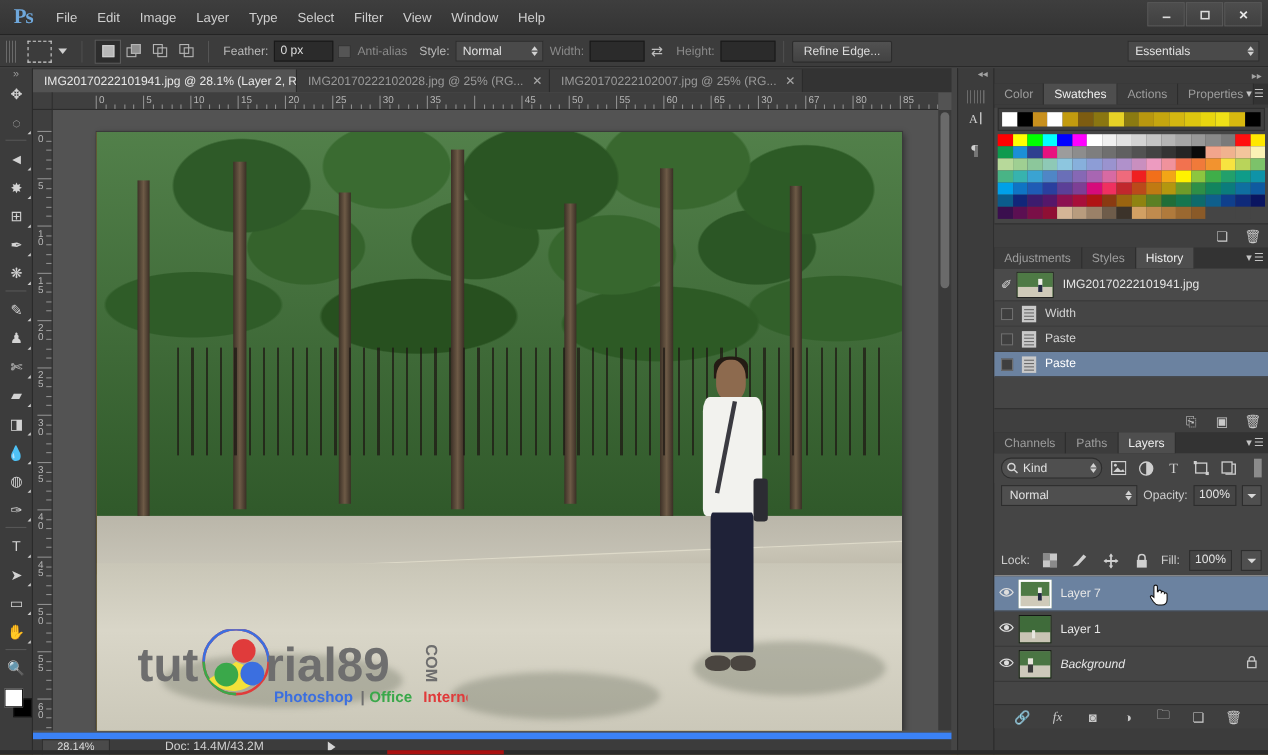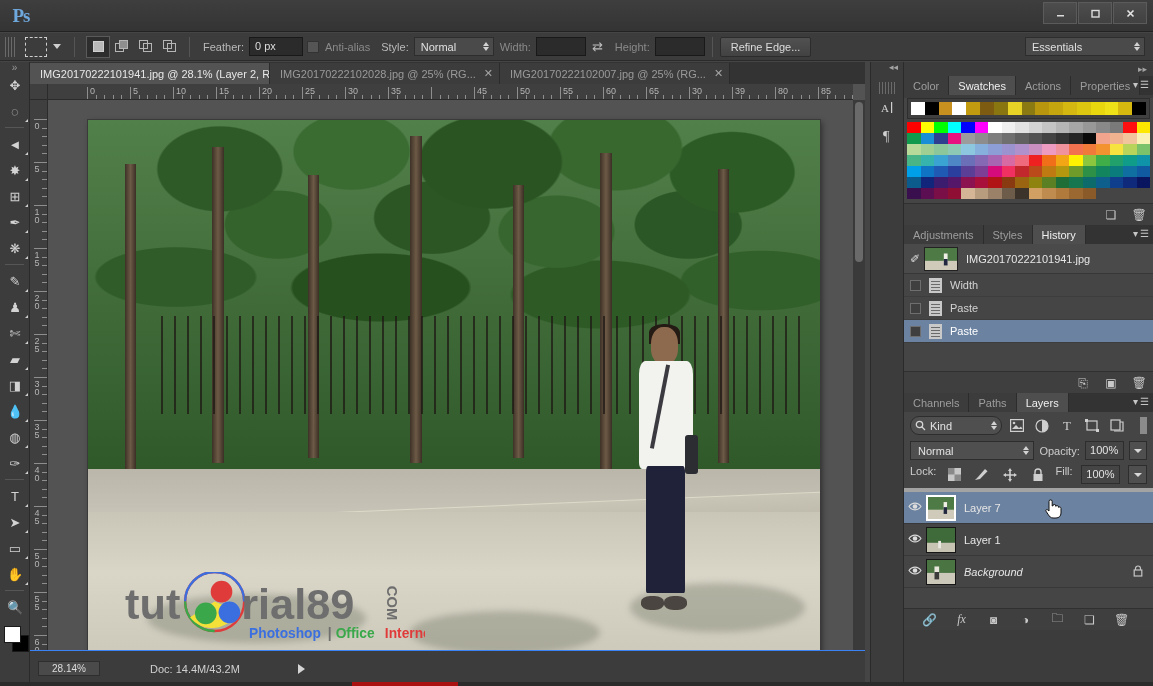--- a/index.html
+++ b/index.html
@@ -125,22 +125,22 @@
   .p-head{position:absolute;left:24%;top:0;width:46%;height:13%;background:#8d6a4e;border-radius:45% 45% 40% 40%;}
   .p-hair{position:absolute;left:20%;top:-1%;width:54%;height:7%;background:#241b14;border-radius:45% 45% 0 0;}
   .p-shirt{position:absolute;left:4%;top:12%;width:92%;height:38%;background:#f2f2ee;border-radius:12% 12% 6% 6%;}
   .p-strap{position:absolute;left:36%;top:13%;width:6%;height:30%;background:#3a3a40;transform:rotate(11deg);}
   .p-bag{position:absolute;right:-4%;top:38%;width:22%;height:14%;background:#2c2c33;border-radius:3px;}
   .p-pants{position:absolute;left:16%;top:49%;width:66%;height:45%;background:#1f2238;border-radius:5% 5% 3% 3%;}
   .p-foot{position:absolute;bottom:0;width:40%;height:5%;background:#4a4540;border-radius:40%;}
   .watermark{position:absolute;left:4%;bottom:4%;width:42%;height:13%;}
 
   
-  .statusbar{position:absolute;left:0;bottom:0;width:100%;height:36px;background:#3c3c3c;
-     border-top:1px solid #3b82f6;display:flex;align-items:center;}
+  .statusbar{position:absolute;left:0;bottom:0;width:100%;height:20px;background:#3c3c3c;
+     border-top:6px solid #3b82f6;display:flex;align-items:center;}
   .zoomfield{width:62px;height:15px;background:#4a4a4a;border:1px solid #2e2e2e;margin-left:8px;
      color:#ddd;font-size:10px;text-align:center;line-height:13px;}
   .docinfo{margin-left:50px;color:#d0d0d0;font-size:11px;}
   .docarrow{margin-left:58px;width:0;height:0;border-top:5px solid transparent;border-bottom:5px solid transparent;border-left:7px solid #d5d5d5;}
   .scroll-v{position:absolute;right:0;top:16px;width:12px;bottom:22px;background:#3a3a3a;}
   .scroll-v .thumb{position:absolute;left:2px;top:2px;width:8px;height:160px;background:#6a6a6a;border-radius:4px;}
 
   
   .ministrip{position:absolute;left:870px;top:62px;width:33px;height:624px;background:#3c3c3c;border-left:1px solid #2a2a2a;}
   .ms-grip{height:12px;background:repeating-linear-gradient(to right,#6b6b6b 0 1px,transparent 1px 3px);
@@ -175,40 +175,52 @@
   
   .lyr-filter{display:flex;align-items:center;gap:5px;padding:4px 6px;background:#454545;}
   .kindsel{width:92px;height:19px;background:#4f4f4f;border:1px solid #2d2d2d;display:flex;align-items:center;
       padding:0 4px;color:#e2e2e2;font-size:11px;border-radius:9px;}
   .fico{width:20px;height:19px;display:flex;align-items:center;justify-content:center;color:#cfcfcf;font-size:12px;}
   .blendrow{display:flex;align-items:center;gap:5px;padding:2px 6px 3px;}
   .blendsel{width:128px;height:19px;background:#4f4f4f;border:1px solid #2d2d2d;display:flex;align-items:center;
       padding:0 4px 0 7px;color:#e2e2e2;font-size:11px;}
   .opval{width:40px;height:19px;background:#454545;border:1px solid #2d2d2d;color:#e4e4e4;font-size:11px;text-align:center;line-height:17px;}
   .opbtn{width:19px;height:19px;background:#4f4f4f;border:1px solid #2d2d2d;display:flex;align-items:center;justify-content:center;}
-  .lockrow{display:flex;gap:8px;padding:2px 6px 4px;border-bottom:4px solid #a3a3a3;}
+  .lockrow{display:flex;align-items:center;gap:8px;padding:2px 6px 4px;border-bottom:1px solid #a3a3a3;margin-top:35px;}
   .lyr-row{display:flex;align-items:center;height:32px;border-bottom:1px solid #383838;position:relative;}
   .lyr-row.sel{background:#6b82a0;}
   .eye{width:22px;text-align:center;color:#d8d8d8;font-size:11px;}
   .lthumb{width:30px;height:26px;border:1px solid #161616;margin-right:8px;overflow:hidden;position:relative;background:#6f8a63;}
   .lyr-row.sel .lthumb{border:2px solid #fff;}
   .lname{font-size:11px;color:#e6e6e6;}
   .lname.it{font-style:italic;}
   .locki{position:absolute;right:10px;color:#c5c5c5;font-size:11px;}
   .cursor-hand{position:absolute;left:140px;top:5px;width:18px;height:22px;}
   .bottombar{position:absolute;left:0;bottom:0;width:1153px;height:4px;background:#2b2b2b;}
   .redbar{position:absolute;left:352px;bottom:0;width:106px;height:4px;background:#a11;}
 </style>
 </head>
 <body>
 
 <div class="app">
 
   <div class="titlebar">
     <div class="ps-logo">Ps</div>
+    <div class="menubar" id="menubar">
+        <div class="menu-item">File</div>
+        <div class="menu-item">Edit</div>
+        <div class="menu-item">Image</div>
+        <div class="menu-item">Layer</div>
+        <div class="menu-item">Type</div>
+        <div class="menu-item">Select</div>
+        <div class="menu-item">Filter</div>
+        <div class="menu-item">View</div>
+        <div class="menu-item">Window</div>
+        <div class="menu-item">Help</div>
+      </div>
     <div class="win-btns">
       <div class="win-btn">
         <svg width="11" height="11" viewBox="0 0 11 11">
             <rect x="2" y="7" width="7" height="1.5" fill="#dcdcdc"></rect>
           </svg>
       </div>
       <div class="win-btn">
         <svg width="11" height="11" viewBox="0 0 11 11">
             <rect x="2" y="2.5" width="7" height="6.5" fill="none" stroke="#dcdcdc" stroke-width="1.4"></rect>
           </svg>
@@ -471,21 +483,21 @@
         <span class="rtick" style="left: 615.2px; top: 11px; width: 1px; height: 4px;"></span>
         <span class="rtick" style="left: 623.8px; top: 11px; width: 1px; height: 4px;"></span>
         <span class="rtick" style="left: 632.4px; top: 11px; width: 1px; height: 4px;"></span>
         <span class="rtick" style="left: 641px; top: 3px; width: 1px; height: 12px;"></span>
         <span class="rnum" style="left: 644px; top: 2px;">30</span>
         <span class="rtick" style="left: 649.6px; top: 11px; width: 1px; height: 4px;"></span>
         <span class="rtick" style="left: 658.2px; top: 11px; width: 1px; height: 4px;"></span>
         <span class="rtick" style="left: 666.8px; top: 11px; width: 1px; height: 4px;"></span>
         <span class="rtick" style="left: 675.4px; top: 11px; width: 1px; height: 4px;"></span>
         <span class="rtick" style="left: 684px; top: 3px; width: 1px; height: 12px;"></span>
-        <span class="rnum" style="left: 687px; top: 2px;">39</span>
+        <span class="rnum" style="left: 687px; top: 2px;">67</span>
         <span class="rtick" style="left: 692.6px; top: 11px; width: 1px; height: 4px;"></span>
         <span class="rtick" style="left: 701.2px; top: 11px; width: 1px; height: 4px;"></span>
         <span class="rtick" style="left: 709.8px; top: 11px; width: 1px; height: 4px;"></span>
         <span class="rtick" style="left: 718.4px; top: 11px; width: 1px; height: 4px;"></span>
         <span class="rtick" style="left: 727px; top: 3px; width: 1px; height: 12px;"></span>
         <span class="rnum" style="left: 730px; top: 2px;">80</span>
         <span class="rtick" style="left: 735.6px; top: 11px; width: 1px; height: 4px;"></span>
         <span class="rtick" style="left: 744.2px; top: 11px; width: 1px; height: 4px;"></span>
         <span class="rtick" style="left: 752.8px; top: 11px; width: 1px; height: 4px;"></span>
         <span class="rtick" style="left: 761.4px; top: 11px; width: 1px; height: 4px;"></span>

